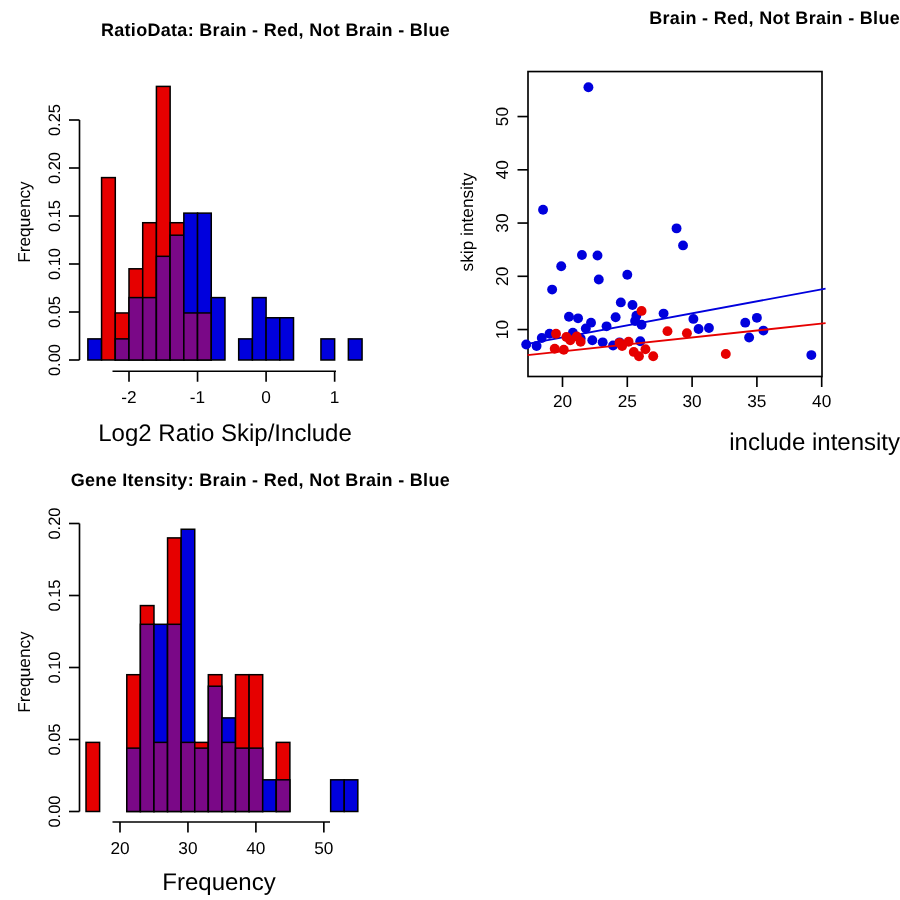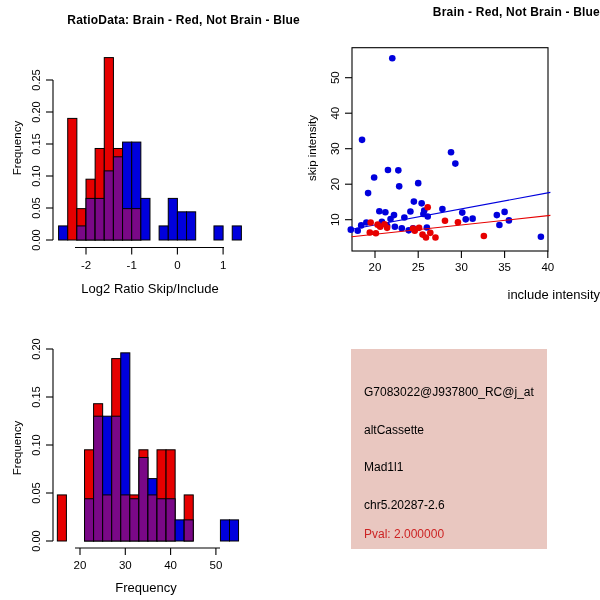--- a/index.html
+++ b/index.html
@@ -1,20 +1,20 @@
 <!DOCTYPE html>
 <html><head>
 <meta charset="utf-8">
 <style>
   html,body{margin:0;padding:0;background:#ffffff;}
   #canvas{position:relative;width:600px;height:600px;background:#ffffff;overflow:hidden;
           font-family:"Liberation Sans", sans-serif;color:#000;}
   .panel-svg{position:absolute;width:300px;height:300px;}
   .chart-title{position:absolute;width:300px;text-align:right;font-weight:bold;font-size:12px;letter-spacing:0.2px;}
-  .x-label{position:absolute;text-align:center;font-size:13px;}
+  .x-label{position:absolute;text-align:center;font-size:16px;}
   .y-label{position:absolute;font-size:11.5px;transform:translate(-50%,-50%) rotate(-90deg);white-space:nowrap;}
   #info-panel{position:absolute;left:351px;top:349px;width:196px;height:200px;}
   .info-line{position:absolute;left:13px;font-size:12px;white-space:nowrap;}
 </style>
 </head>
 <body>
 
 <div id="canvas">
 
   <div class="chart-title" style="left:0;top:13px;">RatioData: Brain - Red, Not Brain - Blue</div>
@@ -155,20 +155,21 @@
         <circle cx="144.98400000000004" cy="220.765" r="3.3" fill="#e60000"></circle>
         <circle cx="157.94400000000002" cy="222.18499999999997" r="3.3" fill="#e60000"></circle>
         <circle cx="183.86400000000003" cy="236.02999999999997" r="3.3" fill="#e60000"></circle>
         <circle cx="127.70400000000001" cy="207.27499999999998" r="3.3" fill="#e60000"></circle>
         <circle cx="114.74400000000001" cy="230.70499999999998" r="3.3" fill="#e60000"></circle>
       </g>
     </svg>
   <div class="x-label" style="left:300px;top:287px;width:300px;text-align:right;">include intensity</div>
   <div class="y-label" style="left:312px;top:148px;">skip intensity</div>
 
+  <div class="chart-title" style="left:0;top:313px;">Gene Itensity: Brain - Red, Not Brain - Blue</div>
   <svg id="svg-hist2" class="panel-svg" style="left:0;top:300px;" viewBox="0 0 300 300">
       <line x1="53" y1="241" x2="53" y2="49" stroke="#000" stroke-width="1.1"></line>
       <line x1="53" y1="241" x2="46" y2="241" stroke="#000" stroke-width="1.1"></line>
       <text x="40" y="241" text-anchor="middle" font-size="11" fill="#000" transform="rotate(-90 40 241)">0.00</text>
       <line x1="53" y1="193" x2="46" y2="193" stroke="#000" stroke-width="1.1"></line>
       <text x="40" y="193" text-anchor="middle" font-size="11" fill="#000" transform="rotate(-90 40 193)">0.05</text>
       <line x1="53" y1="145" x2="46" y2="145" stroke="#000" stroke-width="1.1"></line>
       <text x="40" y="145" text-anchor="middle" font-size="11" fill="#000" transform="rotate(-90 40 145)">0.10</text>
       <line x1="53" y1="97" x2="46" y2="97" stroke="#000" stroke-width="1.1"></line>
       <text x="40" y="97" text-anchor="middle" font-size="11" fill="#000" transform="rotate(-90 40 97)">0.15</text>
@@ -208,21 +209,14 @@
         <rect x="175.13" y="219.88" width="9.06" height="21.120000000000005" fill="#0000dd" stroke="#000" stroke-width="1"></rect>
         <rect x="184.19" y="194.92000000000002" width="9.06" height="46.079999999999984" fill="#e60000" stroke="#000" stroke-width="1"></rect>
         <rect x="184.19" y="219.88" width="9.06" height="21.120000000000005" fill="#7a0887" stroke="#000" stroke-width="1"></rect>
         <rect x="220.43" y="219.88" width="9.06" height="21.120000000000005" fill="#0000dd" stroke="#000" stroke-width="1"></rect>
         <rect x="229.49" y="219.88" width="9.06" height="21.120000000000005" fill="#0000dd" stroke="#000" stroke-width="1"></rect>
       </g>
     </svg>
   <div class="x-label" style="left:0;top:580px;width:292px;">Frequency</div>
   <div class="y-label" style="left:17px;top:448px;">Frequency</div>
 
-  <div id="info-panel" style="background: rgb(233, 199, 192);">
-    <div class="info-line" style="top:36px;">G7083022@J937800_RC@j_at</div>
-    <div class="info-line" style="top:74px;">altCassette</div>
-    <div class="info-line" style="top:111px;">Mad1l1</div>
-    <div class="info-line" style="top:149px;">chr5.20287-2.6</div>
-    <div class="info-line" style="top: 178px; color: rgb(204, 36, 36);">Pval: 2.000000</div>
-  </div>
 
 </div>
 
 </body></html>

